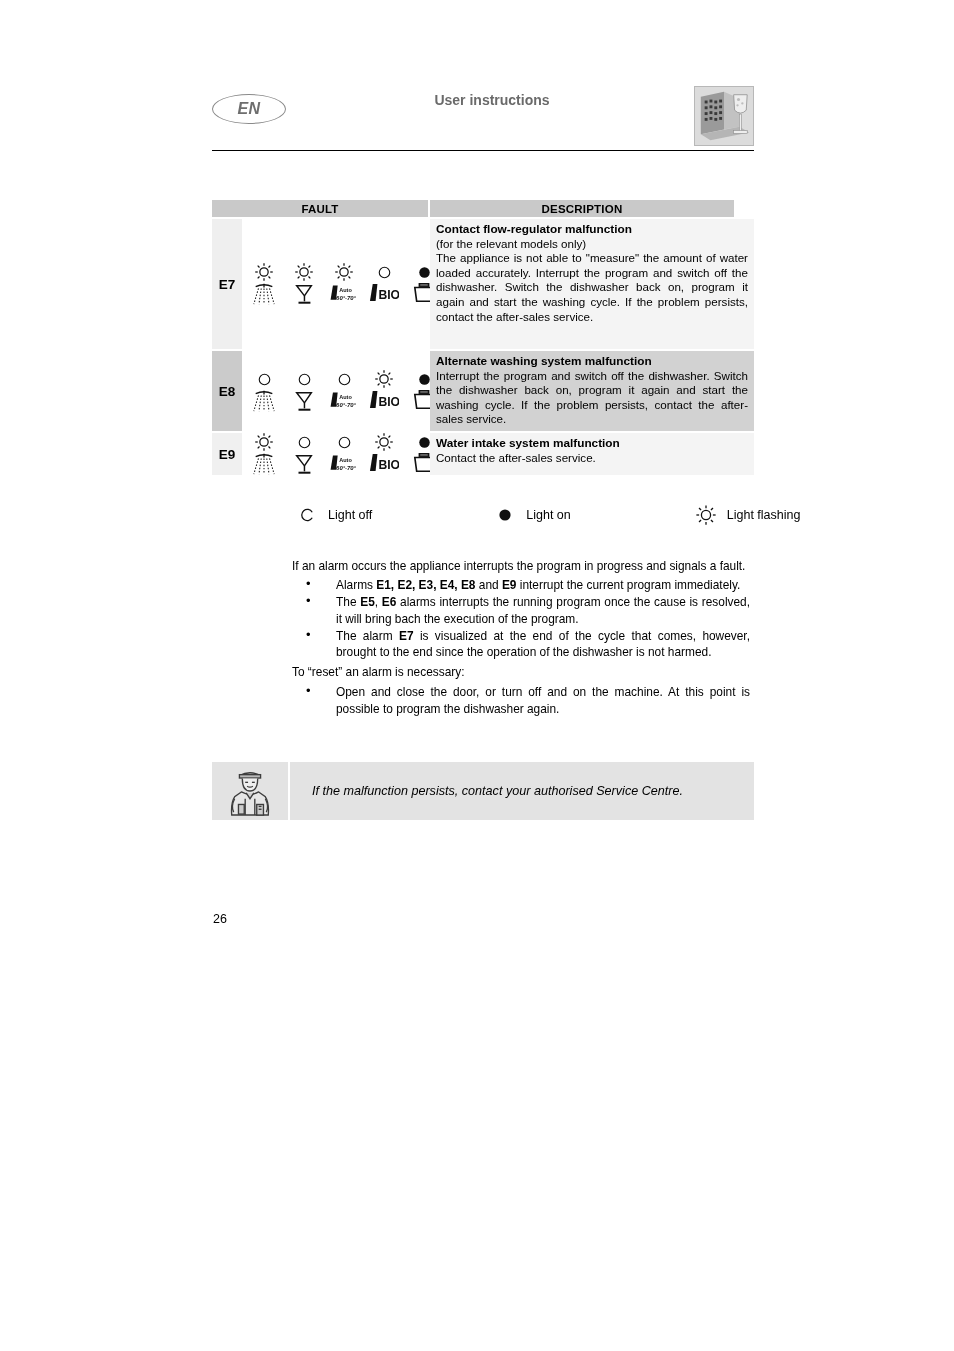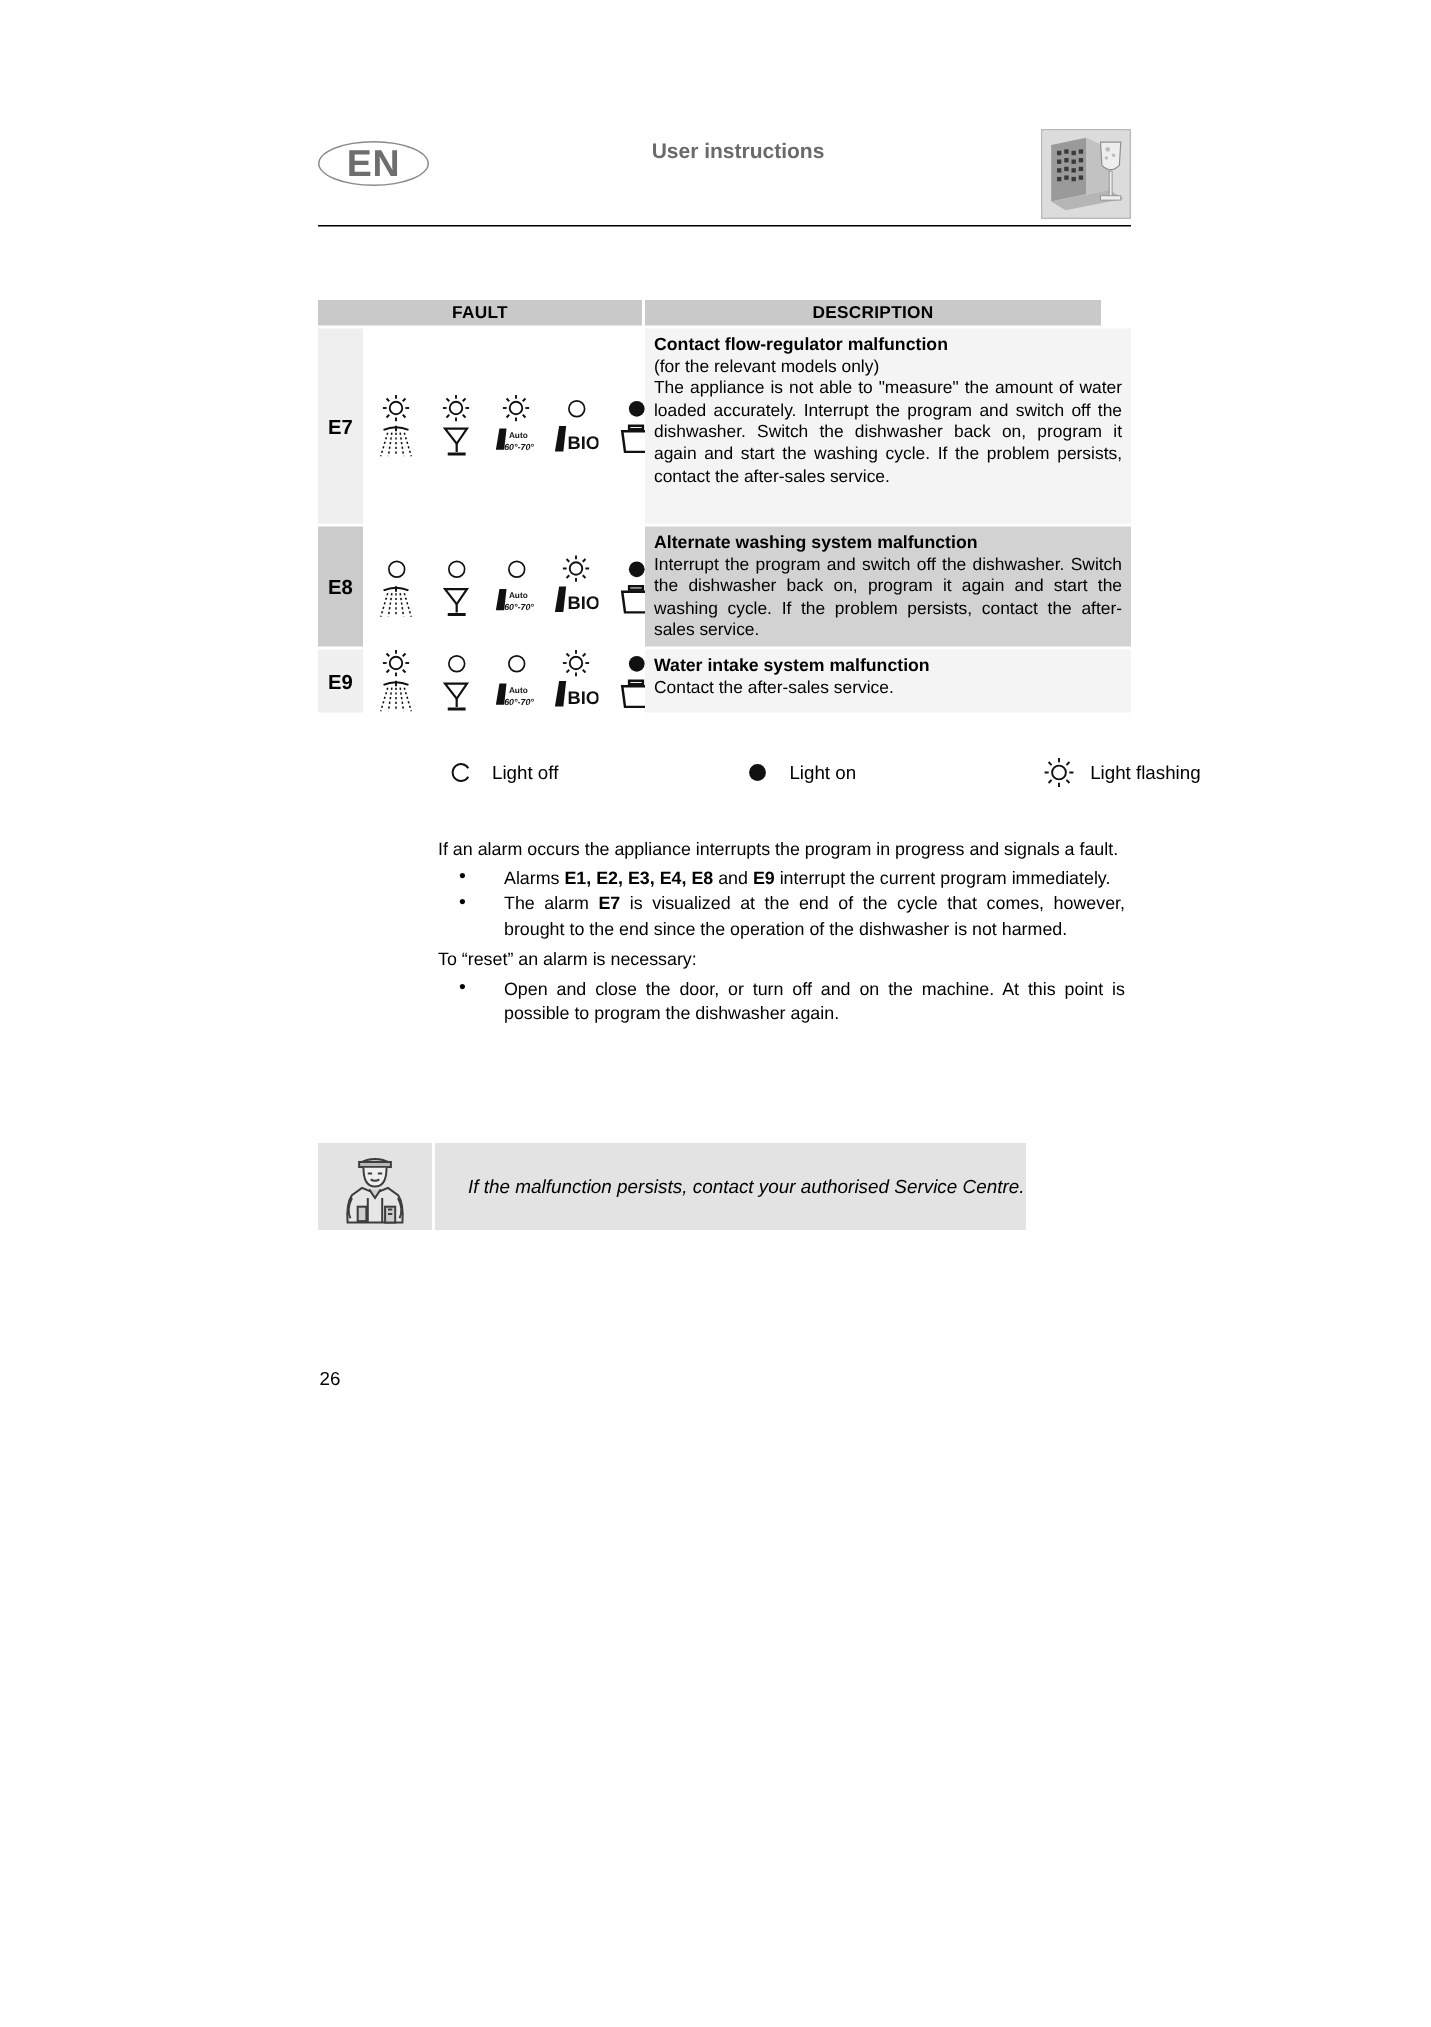--- a/index.html
+++ b/index.html
@@ -33,27 +33,28 @@
   }
   .lang-badge {
     position: absolute;
     left: 0px;
     top: 8px;
     width: 74px;
     height: 30px;
     border: 1.6px solid #8a8a8a;
     border-radius: 50%;
     color: #6e6e6e;
-    font-size: 25px;
+    font-size: 16px;
     font-weight: bold;
     letter-spacing: 0.5px;
     display: flex;
     align-items: center;
     justify-content: center;
     box-sizing: border-box;
+    font-style: italic;
   }
   .header-title {
     position: absolute;
     left: 130px;
     top: 6px;
     width: 300px;
     text-align: center;
     font-size: 14px;
     font-weight: bold;
     color: #6a6a6a;
@@ -238,21 +239,21 @@
     top: -1px;
     font-size: 13px;
   }
   .para-mid { margin: 3px 0 4px 0; }
 
   
   .note-box {
     position: absolute;
     left: 212px;
     top: 762px;
-    width: 472px;
+    width: 542px;
     height: 58px;
     display: flex;
   }
   .note-icon-wrap {
     width: 76px;
     flex: 0 0 76px;
     background: #e3e3e3;
     display: flex;
     align-items: center;
     justify-content: center;
@@ -699,20 +700,21 @@
           </svg>
       </span>
       <span class="lg-txt">Light flashing</span>
     </div>
   </div>
 
   <div class="body-text">
     <p class="para">If an alarm occurs the appliance interrupts the program in progress and signals a fault.</p>
     <ul class="bullets">
       <li>Alarms <b>E1, E2, E3, E4, E8</b> and <b>E9</b> interrupt the current program immediately.</li>
+      <li>The <b>E5</b>, <b>E6</b> alarms interrupts the running program once the cause is resolved, it will bring bach the execution of the program.</li>
       <li>The alarm <b>E7</b> is visualized at the end of the cycle that comes, however, brought to the end since the operation of the dishwasher is not harmed.</li>
     </ul>
     <p class="para para-mid">To “reset” an alarm is necessary:</p>
     <ul class="bullets">
       <li>Open and close the door, or turn off and on the machine. At this point is possible to program the dishwasher again.</li>
     </ul>
   </div>
 
   <div class="note-box">
     <div class="note-icon-wrap">

